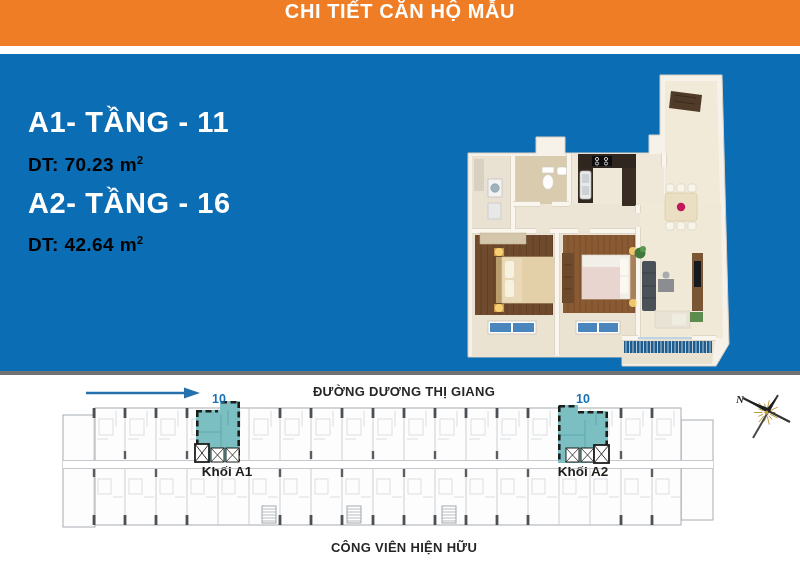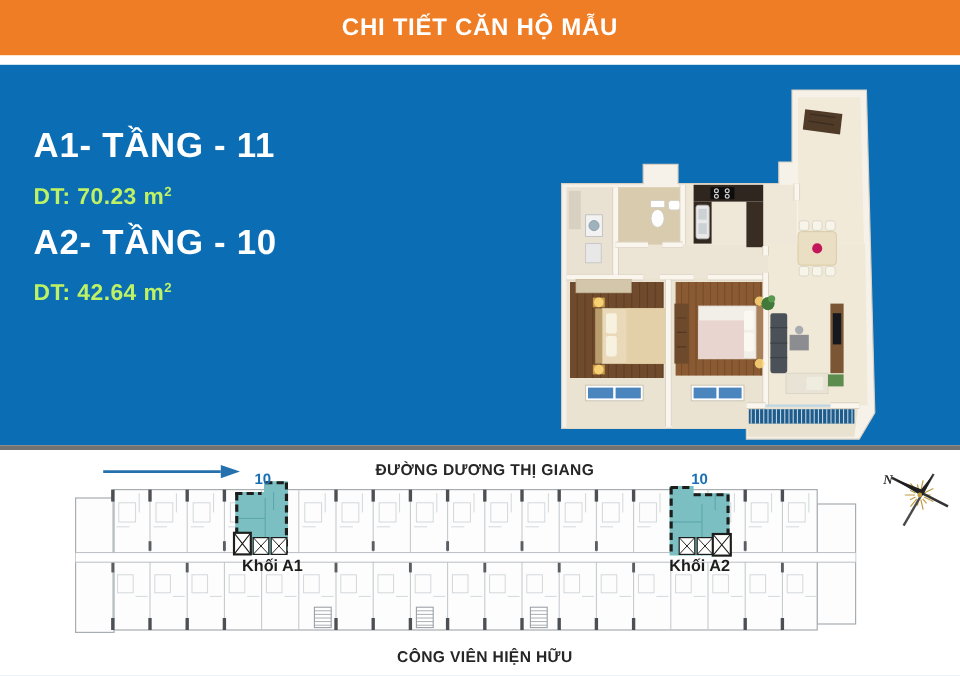--- a/index.html
+++ b/index.html
@@ -1,25 +1,25 @@
 <!DOCTYPE html>
 <html><head>
 <meta charset="utf-8">
 <style>
   html,body{margin:0;padding:0;background:#fff;}
   .stage{position:relative;width:800px;height:563px;overflow:hidden;background:#fff;
          font-family:"Liberation Sans","DejaVu Sans",sans-serif;}
   
   .header{position:absolute;left:0;top:0;width:800px;height:46px;background:#EE7D25;
-          display:flex;align-items:center;justify-content:center;}
+          display:flex;align-items:flex-start;justify-content:center;}
   .header h1{margin:0;color:#fff;font-size:20px;font-weight:bold;letter-spacing:.6px;}
   
   .panel{position:absolute;left:0;top:54px;width:800px;height:317px;background:#0B6DB4;}
   .unit-name{position:absolute;left:28px;color:#fff;font-weight:bold;font-size:29px;letter-spacing:.6px;}
-  .unit-area{position:absolute;left:28px;color:#bef264;font-weight:bold;font-size:19px;letter-spacing:.4px;}
+  .unit-area{position:absolute;left:28px;color:#000000;font-weight:bold;font-size:19px;letter-spacing:.4px;}
   .unit-area sup{font-size:11px;}
   .n1{top:52px;} .a1{top:100px;} .n2{top:133px;} .a2{top:180px;}
   #floorplan{position:absolute;left:450px;top:1px;}
   
   .siteplan{position:absolute;left:0;top:371px;width:800px;height:192px;background:#fff;
             border-top:4px solid #737373;}
   .siteplan svg{display:block;}
   text{font-family:"Liberation Sans","DejaVu Sans",sans-serif;}
   .street{font-size:13px;font-weight:bold;fill:#262626;letter-spacing:.3px;}
   .blocklabel{font-size:13.5px;font-weight:bold;fill:#1d1d1b;}
@@ -31,21 +31,21 @@
 
 <div class="stage">
 
   <div class="header">
     <h1>CHI TIẾT CĂN HỘ MẪU</h1>
   </div>
 
   <div class="panel">
     <div class="unit-name n1">A1- TẦNG - 11</div>
     <div class="unit-area a1"><span>DT: 70.23 m</span><sup>2</sup></div>
-    <div class="unit-name n2">A2- TẦNG - 10</div>
+    <div class="unit-name n2">A2- TẦNG - 16</div>
     <div class="unit-area a2"><span>DT: 42.64 m</span><sup>2</sup></div>
 
     <svg id="floorplan" width="350" height="316" viewBox="0 0 350 316">
 
       <path d="M210,20 H272 L279,289 L266,311 H172 L172,302 H18 V98 H86 V82 H115 V98 H199 V80 H210 Z" fill="#f7f2e9" stroke="#d8d0c2" stroke-width="1"></path>
 
       <path d="M215,26 H267 L270,148 H215 Z" fill="#f1ead9"></path>
       <rect x="119" y="99" width="95" height="50" fill="#efe8d8"></rect>
       <rect x="63" y="101" width="56" height="48" fill="#d9cbae"></rect>
       <rect x="22" y="101" width="41" height="73" fill="#e9e2d3"></rect>

